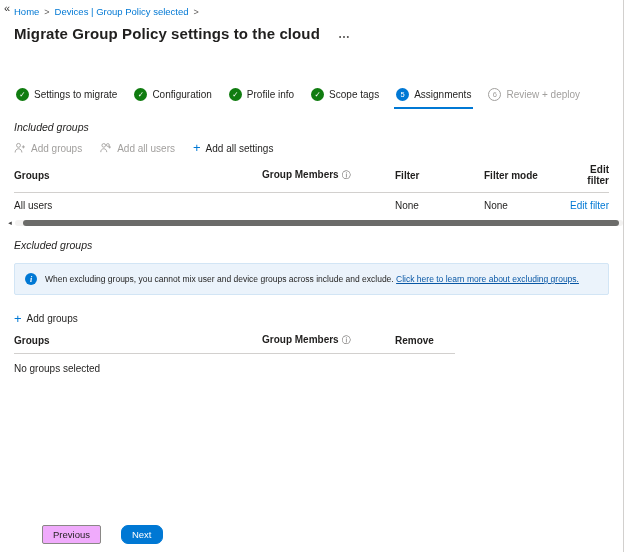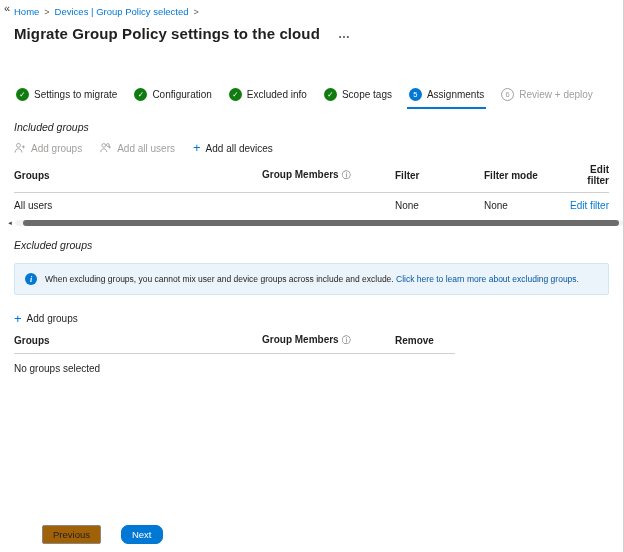--- a/index.html
+++ b/index.html
@@ -56,21 +56,21 @@
   
   .tbl { margin-top:5px; font-size:10px; }
   .grid-included { display:grid; grid-template-columns:248px 133px 89px 86px 1fr; }
   .grid-excluded { display:grid; grid-template-columns:248px 133px 60px; }
   .tbl-header { font-weight:700; padding:5px 0 6px 0; border-bottom:1px solid #d2d0ce; align-items:center; }
   .tbl-row { padding:7px 0 6px 0; }
   .cell-right { text-align:right; }
   .hdr-with-info { display:flex; align-items:flex-start; gap:3px; }
   .info-glyph { color:#605e5c; font-weight:400; font-size:9px; }
   .link { color:#0078d4; cursor:pointer; text-decoration:none; }
-  .link-underline { color:#0857a5; cursor:pointer; }
+  .link-underline { color:#0857a5; cursor:pointer; text-decoration:underline; }
   
   .hscroll { display:flex; align-items:center; margin-top:1px; margin-left:-7px; height:9px; }
   .hscroll .arrow { font-size:6px; color:#444; padding-right:2px; cursor:pointer; }
   .hscroll .track { flex:1; height:6px; background:#f3f2f1; position:relative; margin-right:-14px; border-radius:3px; cursor:pointer; }
   .hscroll .thumb { position:absolute; left:8px; right:4px; top:0; height:6px; background:#6b6b69; border-radius:3px; cursor:grab; }
   
   .banner {
     margin-top:12px; background:#ebf3fb; border:1px solid #d2e5f5; border-radius:2px;
     padding:9px 10px; display:flex; align-items:center; gap:8px; font-size:8.5px;
   }
@@ -79,21 +79,21 @@
     font-size:8px; font-weight:700; font-style:italic;
     display:flex; align-items:center; justify-content:center; flex:none;
     font-family:"Liberation Serif", serif;
   }
   .add-groups-cmd { margin-top:18px; font-size:10px; }
   .excluded-tbl { width:441px; }
   
   .footer { margin-top:auto; padding:0 0 8px 28px; display:flex; gap:20px; align-items:center; }
   .btn {
     font-family:inherit; font-size:9.5px; padding:3px 10px;
-    background:#a16207; border:1px solid #8a8886; border-radius:2px; color:#201f1e; cursor:pointer;
+    background:#f0abfc; border:1px solid #8a8886; border-radius:2px; color:#201f1e; cursor:pointer;
   }
   .btn-primary { background:#0078d4; border-color:#0078d4; color:#fff;border-radius:7px; }
   .empty-row { padding:9px 0; font-size:10px; }
   svg { display:block; }
 </style>
 </head>
 <body>
 
 <div class="app">
   <span class="collapse-btn">«</span>
@@ -116,21 +116,21 @@
       <div class="tab">
         <span class="step-circle step-complete">✓</span>
         <span>Settings to migrate</span>
       </div>
       <div class="tab">
         <span class="step-circle step-complete">✓</span>
         <span>Configuration</span>
       </div>
       <div class="tab">
         <span class="step-circle step-complete">✓</span>
-        <span>Excluded info</span>
+        <span>Profile info</span>
       </div>
       <div class="tab">
         <span class="step-circle step-complete">✓</span>
         <span>Scope tags</span>
       </div>
       <div class="tab active">
         <span class="step-circle step-active">5</span>
         <span>Assignments</span>
       </div>
       <div class="tab disabled">
@@ -158,21 +158,21 @@
             <circle cx="5" cy="4.5" r="2.4" fill="none" stroke="#a19f9d" stroke-width="1.2"></circle>
             <path d="M1 13.5c0-2.8 1.8-4.5 4-4.5s4 1.7 4 4.5" fill="none" stroke="#a19f9d" stroke-width="1.2"></path>
             <circle cx="10.5" cy="4" r="1.9" fill="none" stroke="#a19f9d" stroke-width="1.1"></circle>
             <path d="M12.8 5v3.6M11 6.8h3.6" stroke="#a19f9d" stroke-width="1.1"></path>
           </svg>
         </span>
         <span>Add all users</span>
       </span>
       <span class="cmd">
         <span class="plus-glyph">+</span>
-        <span>Add all devices</span>
+        <span>Add all settings</span>
       </span>
     </div>
 
     <div class="tbl">
       <div class="grid-included tbl-header">
         <span>Groups</span>
         <span class="hdr-with-info">
           <span>Group Members</span>
           <span class="info-glyph">ⓘ</span>
         </span>

